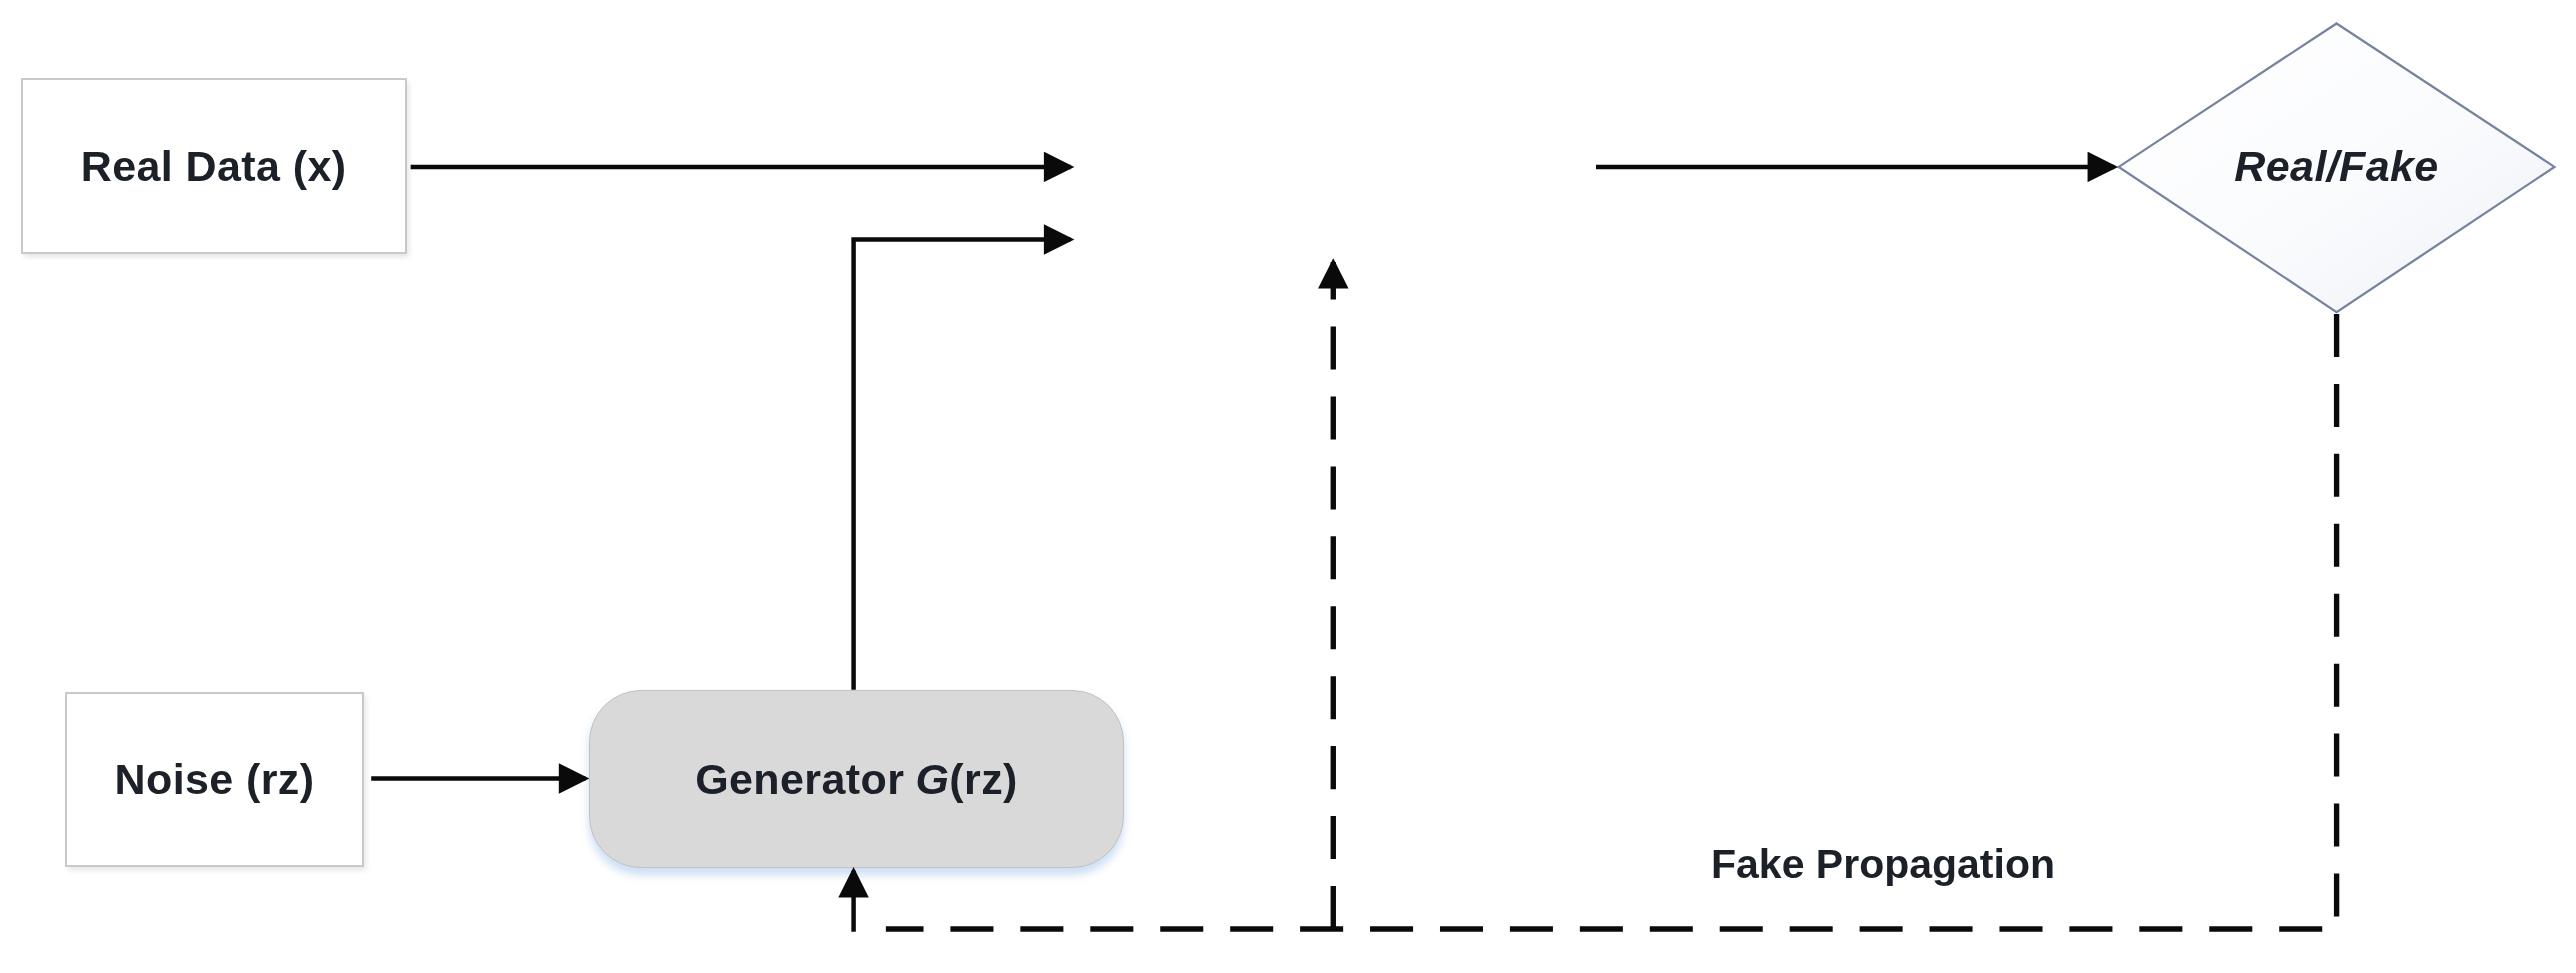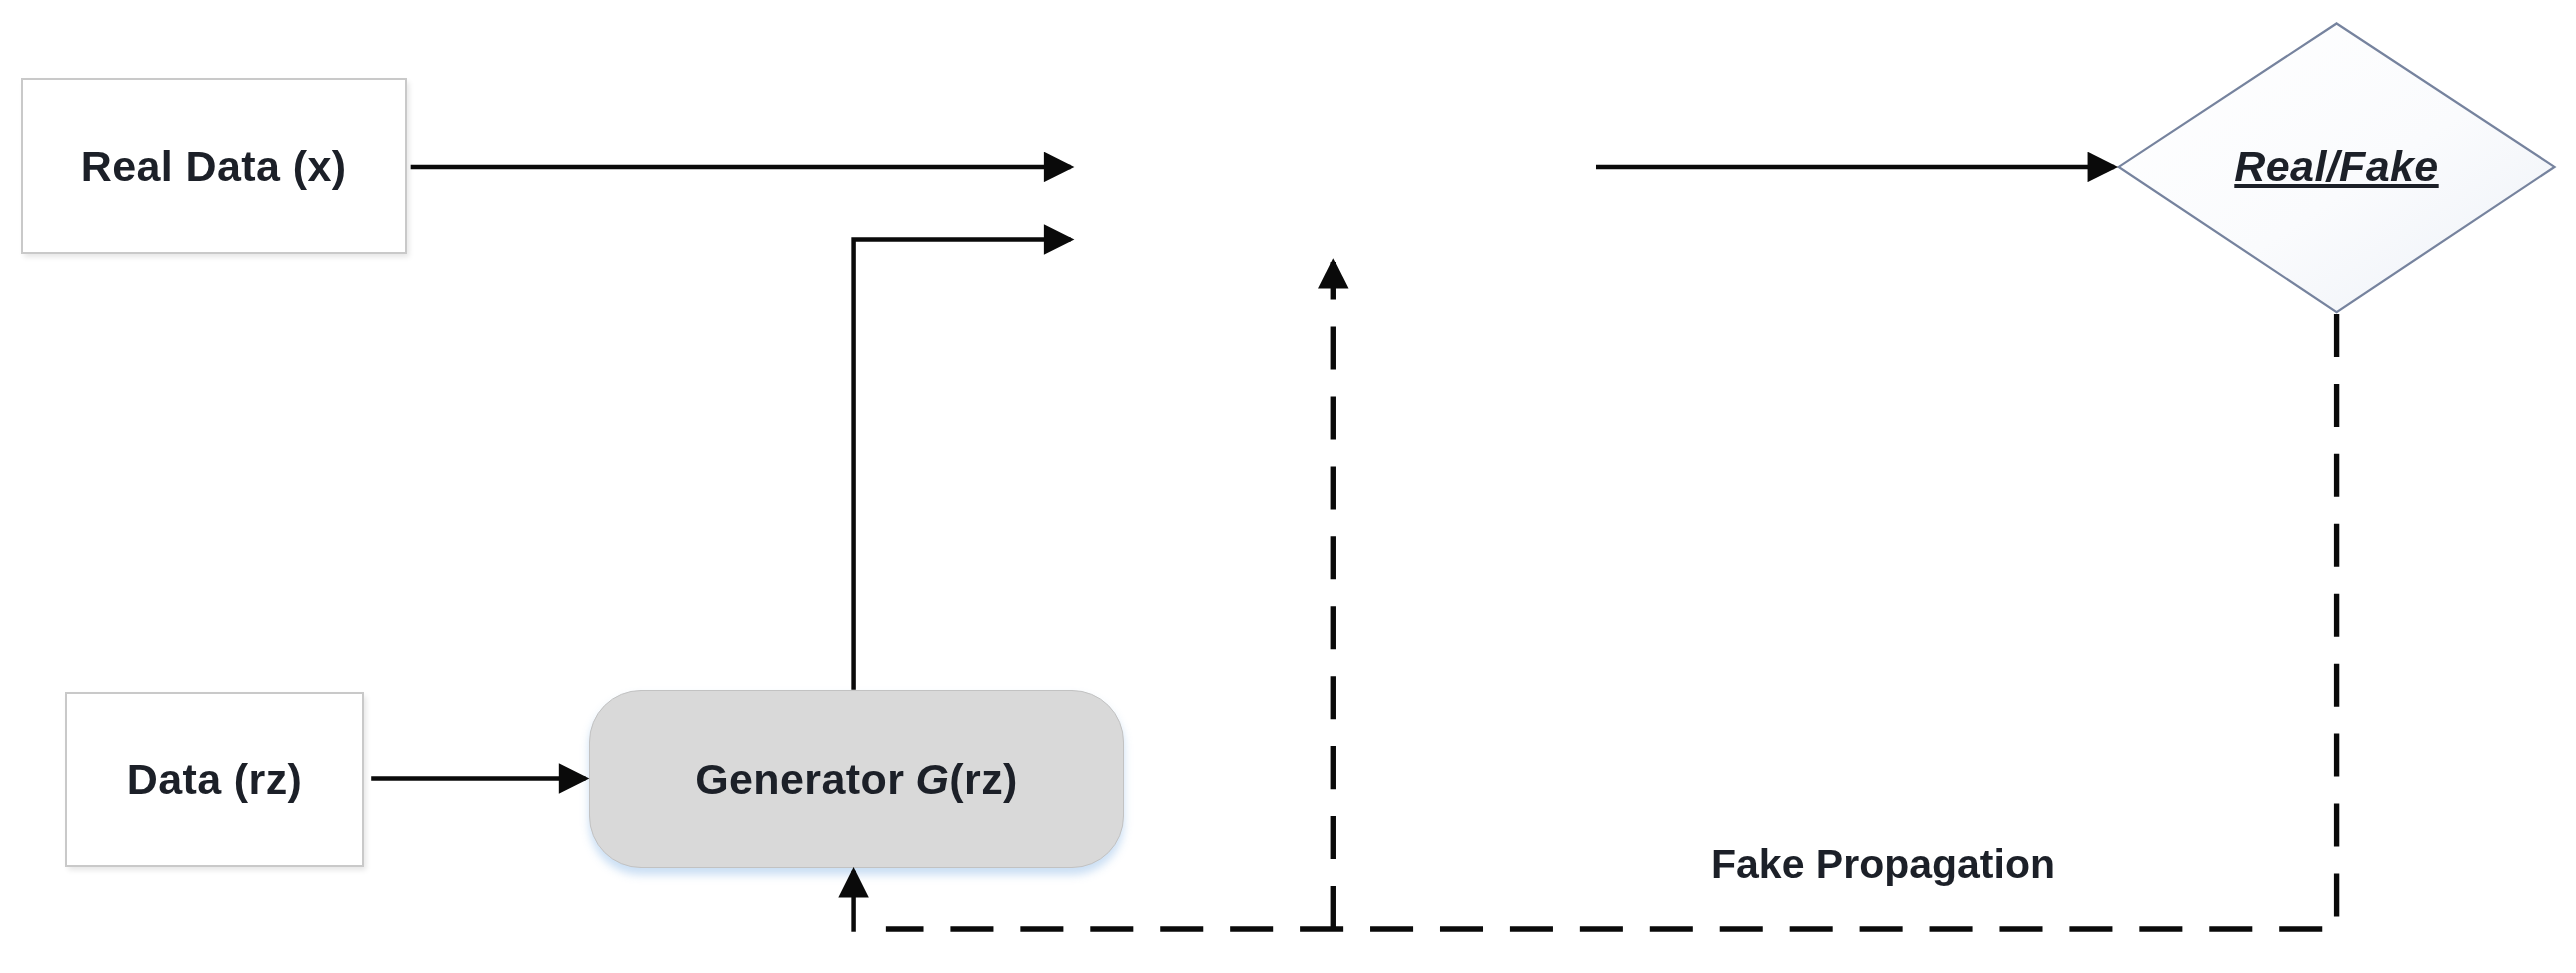--- a/index.html
+++ b/index.html
@@ -83,34 +83,33 @@
     position: absolute;
     font-weight: 700;
     font-size: 41px;
     color: var(--text);
     text-align: center;
   }
   .diamond-label {
     font-size: 43px;
     font-style: italic;
     letter-spacing: 0.4px;
-    text-decoration: underline;
   }
 </style>
 </head>
 <body>
 
 <div class="canvas">
 
   <div class="node rect-node" style="left:20.6px; top:78px; width:386px; height:176px;">
     <span>Real Data (x)</span>
   </div>
 
   <div class="node rect-node" style="left:65px; top:692px; width:299px; height:175px;">
-    <span>Data (rz)</span>
+    <span>Noise (rz)</span>
   </div>
 
   <div class="node rounded-node generator-node" style="left:589px; top:690px; width:535px; height:178px;">
     <span>
       <span class="label-part-prefix">Generator</span><span class="label-part-italic">G</span><span>(rz)</span>
     </span>
   </div>
 
 
   <svg class="overlay-svg" viewBox="0 0 2873 1086">

